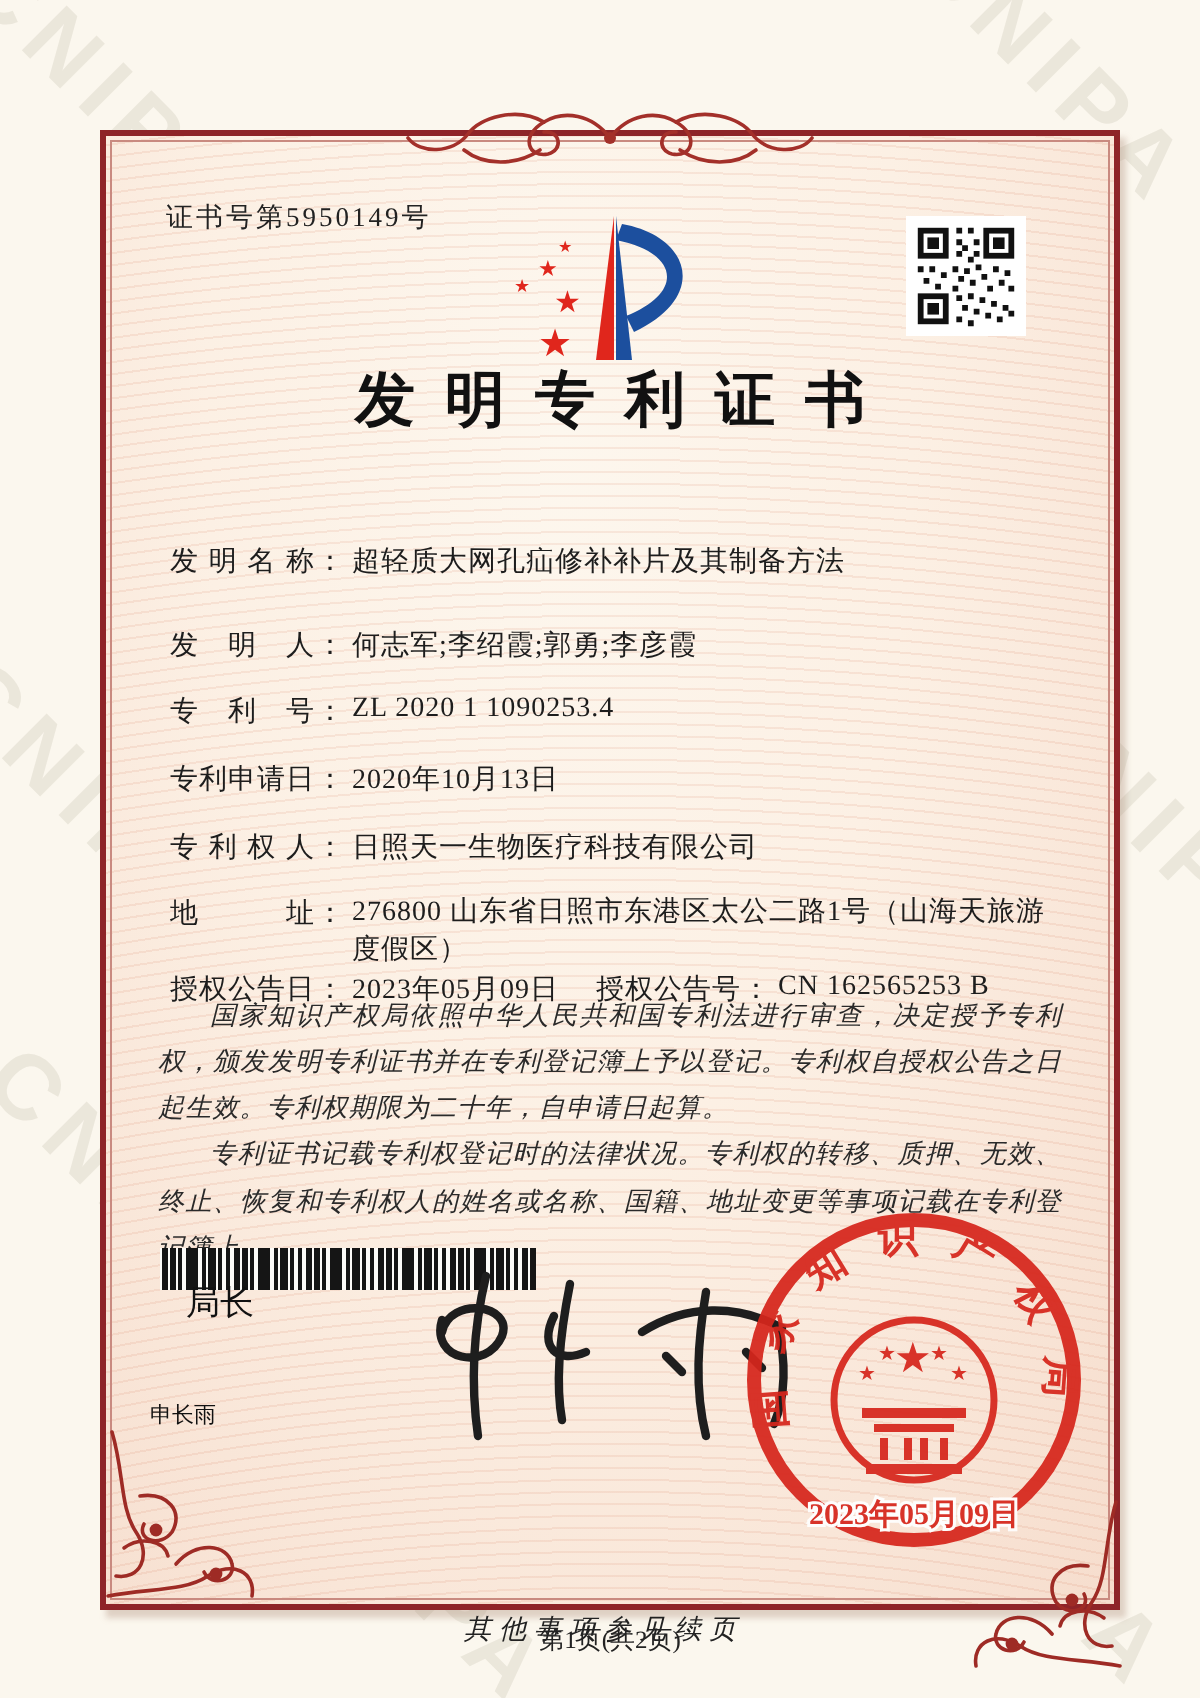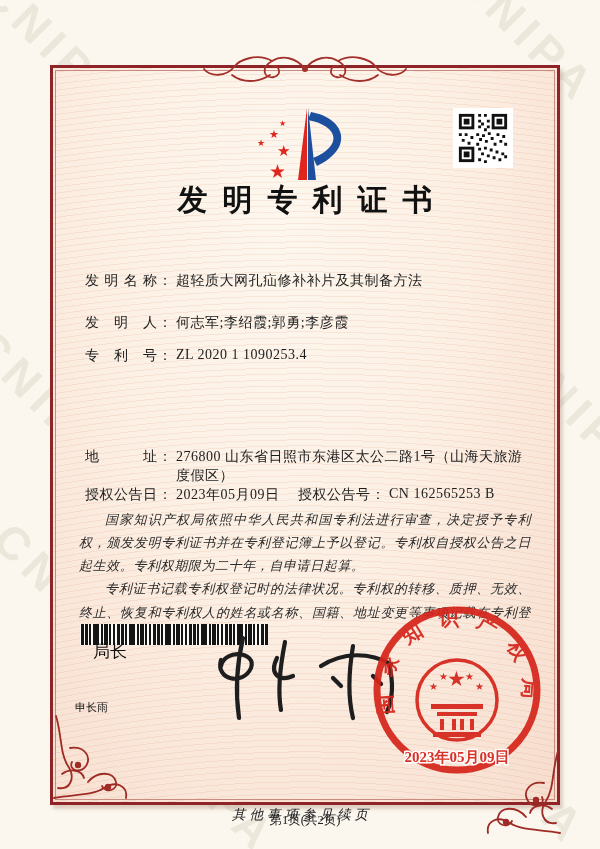--- a/index.html
+++ b/index.html
@@ -45,21 +45,21 @@
   .field-row{position:absolute;left:32px;font-size:14px;white-space:nowrap;margin-top:16px;}
   .flabel{display:inline-block;width:72px;text-align:justify;text-align-last:justify;vertical-align:top;}
   .colon{display:inline-block;margin:0 4px 0 1px;vertical-align:top;}
   .fvalue{display:inline-block;vertical-align:top;letter-spacing:0.5px;}
   .fvalue.wrap{white-space:normal;width:352px;line-height:1.35;}
   .grant-no-group{position:absolute;left:213px;top:0;}
   
   .legal{
     position:absolute;left:26px;top:428px;width:452px;
     font-size:13px;line-height:1.78;letter-spacing:0.6px;
-    font-style:italic;color:#2a2a2a;text-align:justify;margin-top:12px;
+    font-style:italic;color:#2a2a2a;text-align:justify;
   }
   .legal p{margin:0;text-indent:2em;}
   
   .barcode{
     position:absolute;left:24px;top:556px;width:188px;height:21px;
     background-color:#fcfbf8;
     background-image:
       repeating-linear-gradient(90deg,#151515 0 2px,transparent 2px 4px),
       repeating-linear-gradient(90deg,#151515 0 1px,transparent 1px 6px),
       repeating-linear-gradient(90deg,#151515 0 2px,transparent 2px 9px);
@@ -128,20 +128,21 @@
       <path d="M8,6 C14,26 12,44 20,56 C28,68 22,80 10,78"></path>
       <path d="M6,88 C26,84 44,86 56,78 C68,70 80,76 78,88"></path>
       <path d="M22,38 C36,36 44,46 38,56 C32,64 20,60 24,52"></path>
       <path d="M40,72 C50,60 66,62 68,72 C70,80 58,84 54,76"></path>
       <path d="M14,64 C22,58 34,60 36,68"></path>
     </g>
     <circle cx="30" cy="55" r="3.2" fill="#9e2b25"></circle>
     <circle cx="60" cy="77" r="3.2" fill="#9e2b25"></circle>
   </svg>
 
+  <div class="cert-no">证书号第5950149号</div>
 
   <svg class="logo" width="112" height="80" viewBox="0 0 112 80">
     <text x="8" y="42" font-size="9" fill="#e0261c">★</text>
     <text x="20" y="34" font-size="11" fill="#e0261c">★</text>
     <text x="30" y="22" font-size="8" fill="#e0261c">★</text>
     <text x="28" y="52" font-size="15" fill="#e0261c">★</text>
     <text x="20" y="74" font-size="19" fill="#e0261c">★</text>
     <polygon points="58,4 49,76 58,76" fill="#e0261c"></polygon>
     <polygon points="59,4 59,76 67,76" fill="#1c4f9e"></polygon>
     <path d="M62,8 C96,14 106,44 68,62 L64,54 C94,42 90,22 59,16 Z" fill="#1c4f9e"></path>
@@ -170,20 +171,26 @@
   <div class="title">发明专利证书</div>
 
   <div class="field-row" style="top:188px">
     <span class="flabel">发明名称</span><span class="colon">：</span><span class="fvalue">超轻质大网孔疝修补补片及其制备方法</span>
   </div>
   <div class="field-row" style="top:230px">
     <span class="flabel">发明人</span><span class="colon">：</span><span class="fvalue">何志军;李绍霞;郭勇;李彦霞</span>
   </div>
   <div class="field-row" style="top:263px">
     <span class="flabel">专利号</span><span class="colon">：</span><span class="fvalue">ZL 2020 1 1090253.4</span>
+  </div>
+  <div class="field-row" style="top:297px">
+    <span class="flabel">专利申请日</span><span class="colon">：</span><span class="fvalue">2020年10月13日</span>
+  </div>
+  <div class="field-row" style="top:331px">
+    <span class="flabel">专利权人</span><span class="colon">：</span><span class="fvalue">日照天一生物医疗科技有限公司</span>
   </div>
   <div class="field-row" style="top:364px">
     <span class="flabel">地址</span><span class="colon">：</span><span class="fvalue wrap">276800 山东省日照市东港区太公二路1号（山海天旅游度假区）</span>
   </div>
   <div class="field-row" style="top:402px">
     <span class="flabel">授权公告日</span><span class="colon">：</span><span class="fvalue">2023年05月09日</span>
     <span class="grant-no-group">
       <span class="flabel">授权公告号</span><span class="colon">：</span><span class="fvalue">CN 162565253 B</span>
     </span>
   </div>

